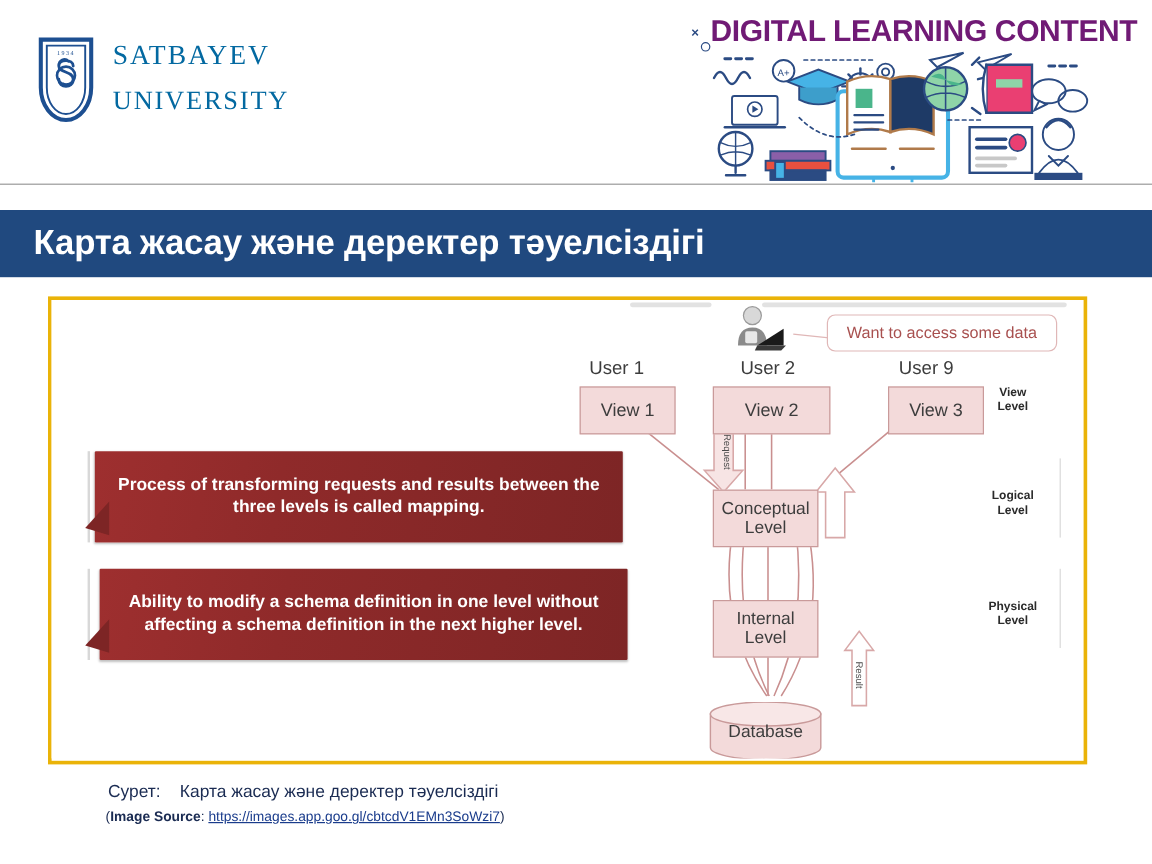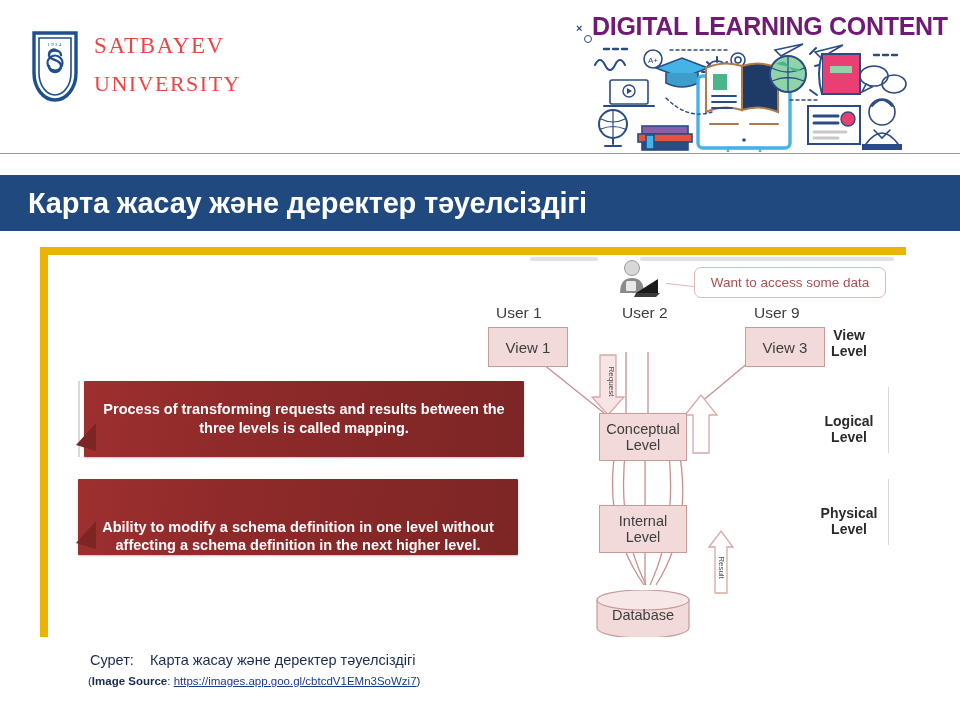--- a/index.html
+++ b/index.html
@@ -29,21 +29,21 @@
   
   .logo-block {
     position: absolute; left: 30px; top: 25px;
     display: flex; align-items: center; gap: 14px;
   }
   .logo-shield { width: 50px; height: 78px; }
   .logo-text {
     display: flex; flex-direction: column;
     line-height: 1.0;
     font-family: "Liberation Serif", serif;
-    color: #ef4444;
+    color: #0369a1;
   }
   .logo-text .l1 {
     font-size: 23px; letter-spacing: 1.6px; font-weight: 400;
   }
   .logo-text .l2 {
     font-size: 22px; letter-spacing: 1.5px; font-weight: 400; margin-top: 16px;
   }
 
   
   .banner {
@@ -83,21 +83,21 @@
     font-weight: bold;
     font-family: "Liberation Sans", sans-serif;
     letter-spacing: -0.2px;
     white-space: nowrap;
   }
 
   
   .figure-frame {
     position: absolute; left: 40px; top: 247px;
     width: 866px; height: 390px;
-    border: 8px solid #eab308;
+    border: 3px solid #eab308;
     background: #ffffff;
     box-sizing: border-box;
   }
   .figure-inner {
     position: absolute; left: 0; top: 0;
     width: 858px; height: 382px;
     background: #ffffff;
     overflow: hidden;
   }
 
@@ -170,21 +170,21 @@
     position: absolute; left: 547px; top: 352px;
     width: 96px; text-align: center;
     font-size: 14.5px; color: #3d3d3d;
     font-family: "Liberation Sans", sans-serif;
   }
 
   
   .level-caption {
     position: absolute;
     text-align: center;
-    font-size: 14px; font-weight: bold; color: #2b2b2b;
+    font-size: 10px; font-weight: bold; color: #2b2b2b;
     line-height: 1.15;
     font-family: "Liberation Sans", sans-serif;
   }
   .caption-divider {
     position: absolute; width: 1px; background: #d9d9d9;
   }
 
   
   .rot-label {
     position: absolute;
@@ -433,20 +433,23 @@
       <span class="rot-label" style="left:548px;top:122px;width:30px;text-align:center;">Request</span>
       <span class="rot-label" style="left:658px;top:308px;width:30px;text-align:center;">Result</span>
 
       <span class="user-label" style="left:448px;top:49px;">User 1</span>
       <span class="user-label" style="left:574px;top:49px;">User 2</span>
       <span class="user-label" style="left:706px;top:49px;">User 9</span>
 
       <div class="view-box" style="left:440px;top:72px;">
         <span>View 1</span>
       </div>
+      <div class="view-box" style="left:551px;top:72px;width:96px;">
+        <span>View 2</span>
+      </div>
       <div class="view-box" style="left:697px;top:72px;">
         <span>View 3</span>
       </div>
 
       <div class="level-box" style="left:551px;top:158px;height:46px;flex-direction:column;">
         <span>Conceptual</span>
         <span>Level</span>
       </div>
 
       <div class="level-box" style="left:551px;top:250px;height:46px;flex-direction:column;">
@@ -479,21 +482,21 @@
 
       <div class="callout-edge" style="left:30px;top:126px;height:76px;"></div>
       <div class="callout" style="left:36px;top:126px;width:440px;height:76px;">
         <span class="callout-text">Process of transforming requests and results between the three levels is called mapping.</span>
       </div>
       <svg width="24" height="30" viewBox="0 0 24 30" style="position:absolute;left:26px;top:168px;">
         <path d="M22 0 L22 28 L2 22 Z" fill="#7d2525"></path>
       </svg>
 
       <div class="callout-edge" style="left:30px;top:224px;height:76px;"></div>
-      <div class="callout" style="left:30px;top:224px;width:440px;height:76px;align-items:flex-end;">
+      <div class="callout" style="left:40px;top:224px;width:440px;height:76px;">
         <span class="callout-text">Ability to modify a schema definition in one level without affecting a schema definition in the next higher level.</span>
       </div>
       <svg width="24" height="30" viewBox="0 0 24 30" style="position:absolute;left:26px;top:266px;">
         <path d="M22 0 L22 28 L2 22 Z" fill="#7d2525"></path>
       </svg>
 
     </div>
   </div>
 
   <div class="caption-line1">

